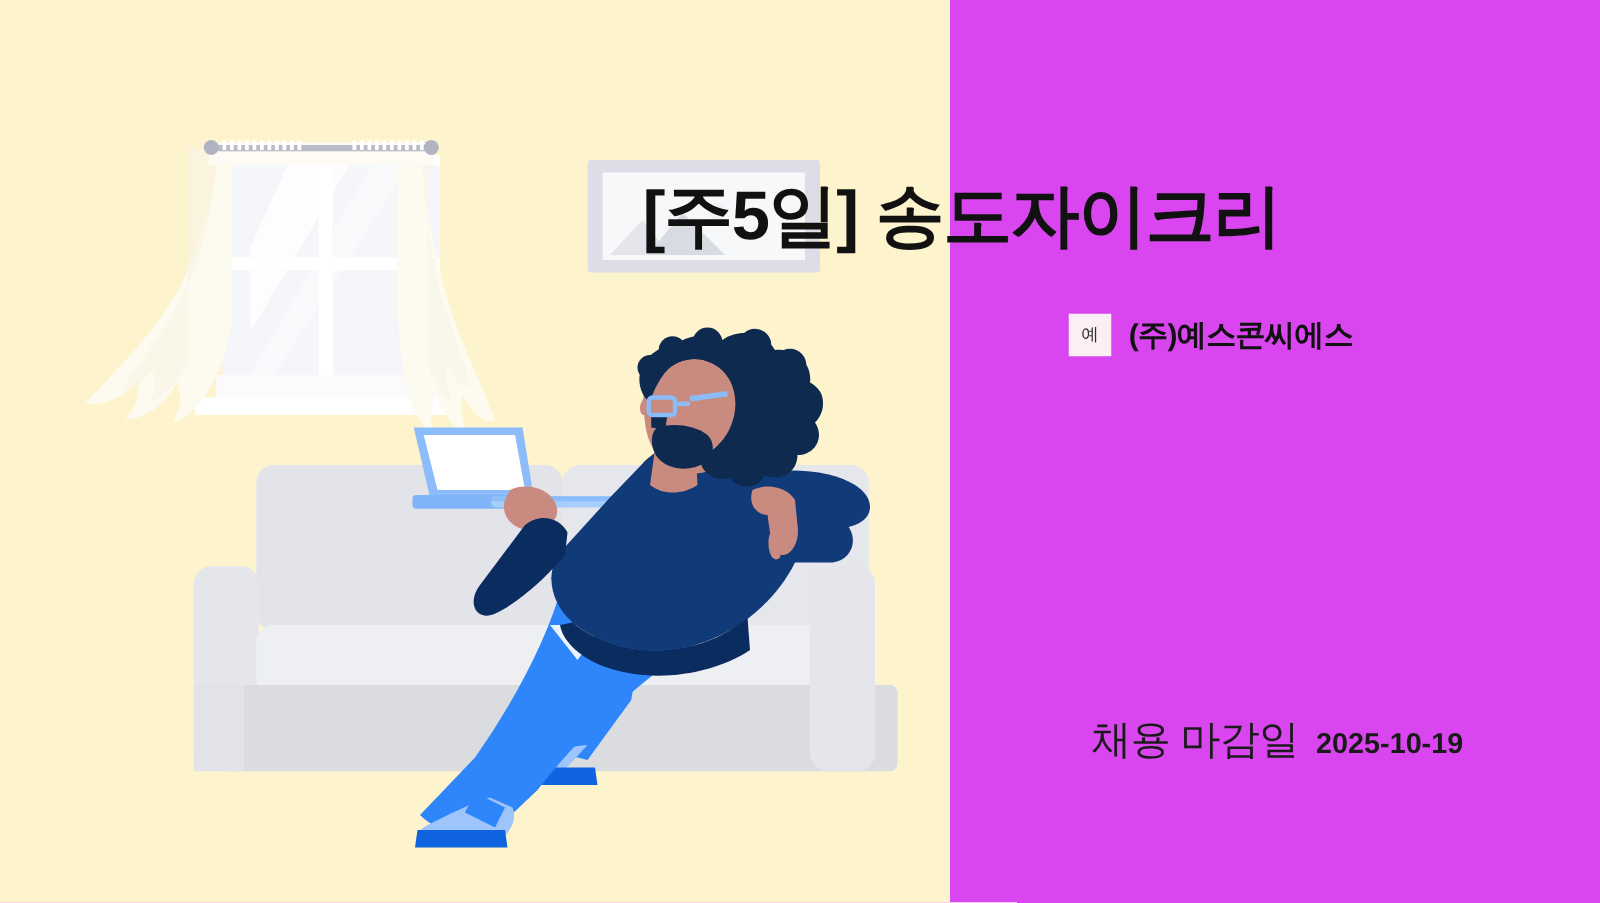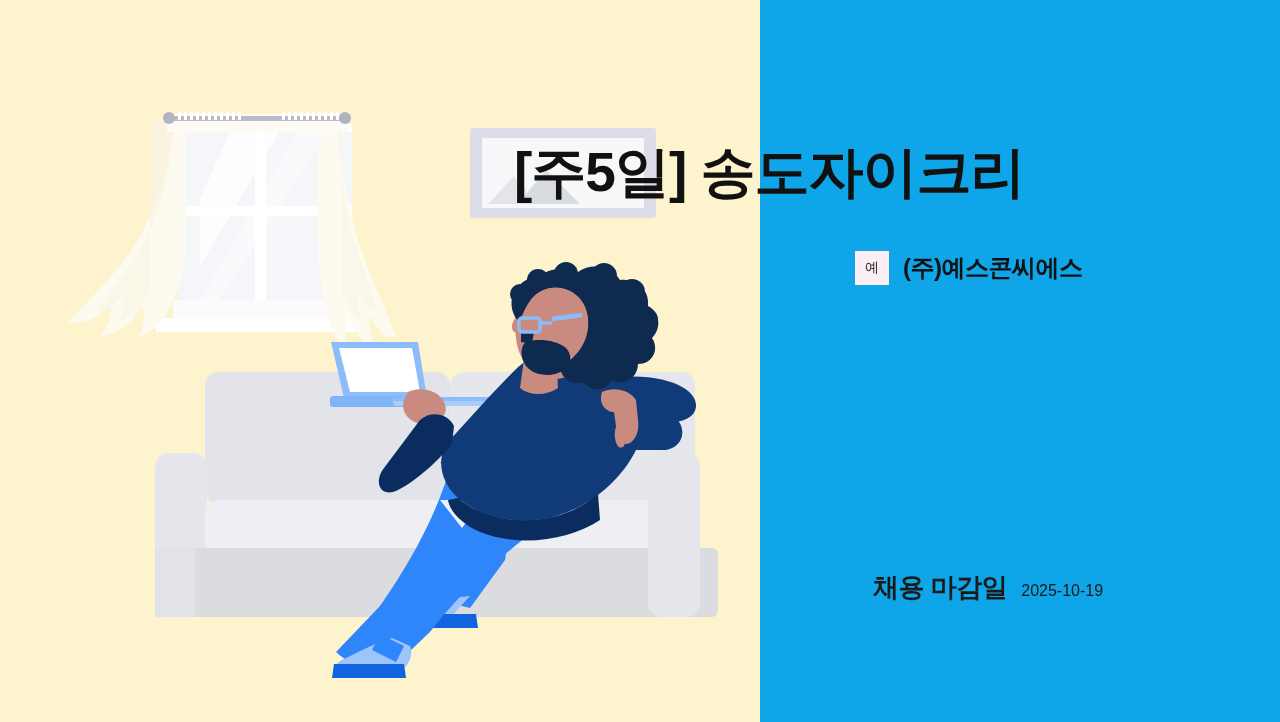--- a/index.html
+++ b/index.html
@@ -6,21 +6,21 @@
   html, body {
     margin: 0;
     padding: 0;
     background: #ffffff;
   }
   #stage {
     position: relative;
     width: 1280px;
     height: 722px;
     overflow: hidden;
-    background: #0ea5e9;
+    background: #d946ef;
     font-family: "Liberation Sans", "DejaVu Sans", sans-serif;
   }
 
   
   #illustration {
     position: absolute;
     left: 0;
     top: 0;
     width: 760px;
     height: 722px;
@@ -113,28 +113,28 @@
   .deadline-row {
     position: absolute;
     left: 113px;
     top: 570px;
     display: flex;
     align-items: baseline;
     gap: 14px;
     white-space: nowrap;
   }
   .deadline-label {
-    font-size: 26px;
-    font-weight: bold;
+    font-size: 32px;
+    font-weight: normal;
     color: #1a1a1a;
     letter-spacing: -0.5px;
   }
   .deadline-date {
-    font-size: 16px;
-    font-weight: normal;
+    font-size: 23px;
+    font-weight: bold;
     color: #1a1a1a;
   }
 </style>
 </head>
 <body>
 
 <div id="stage">
 
   <svg id="illustration" viewBox="0 0 760 722" xmlns="http://www.w3.org/2000/svg">
     <defs>

